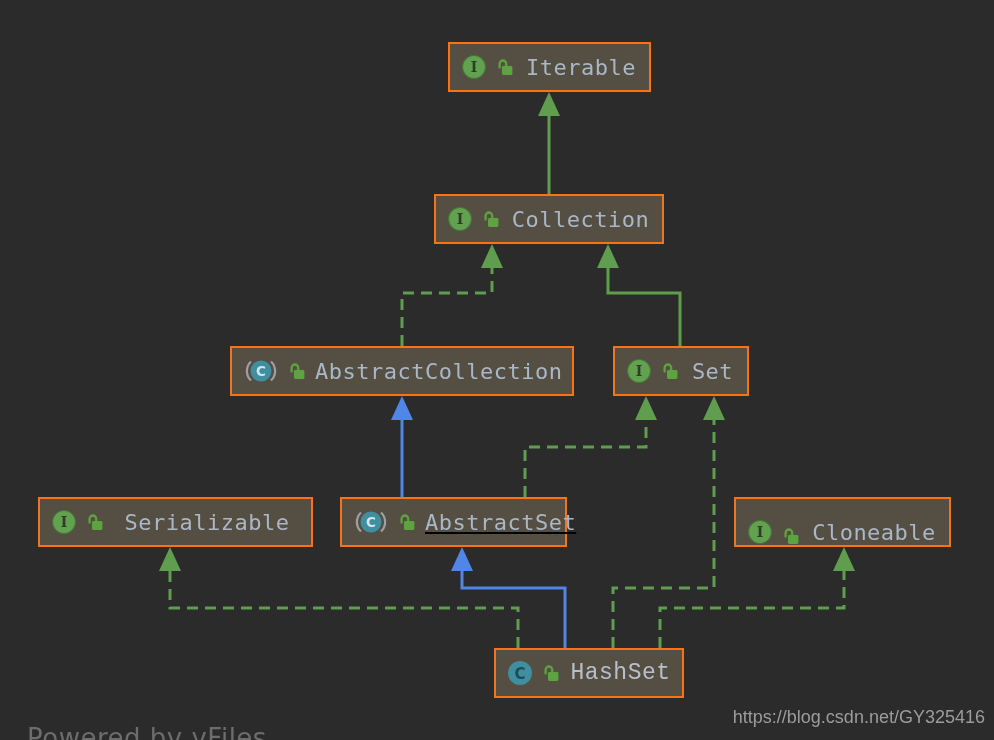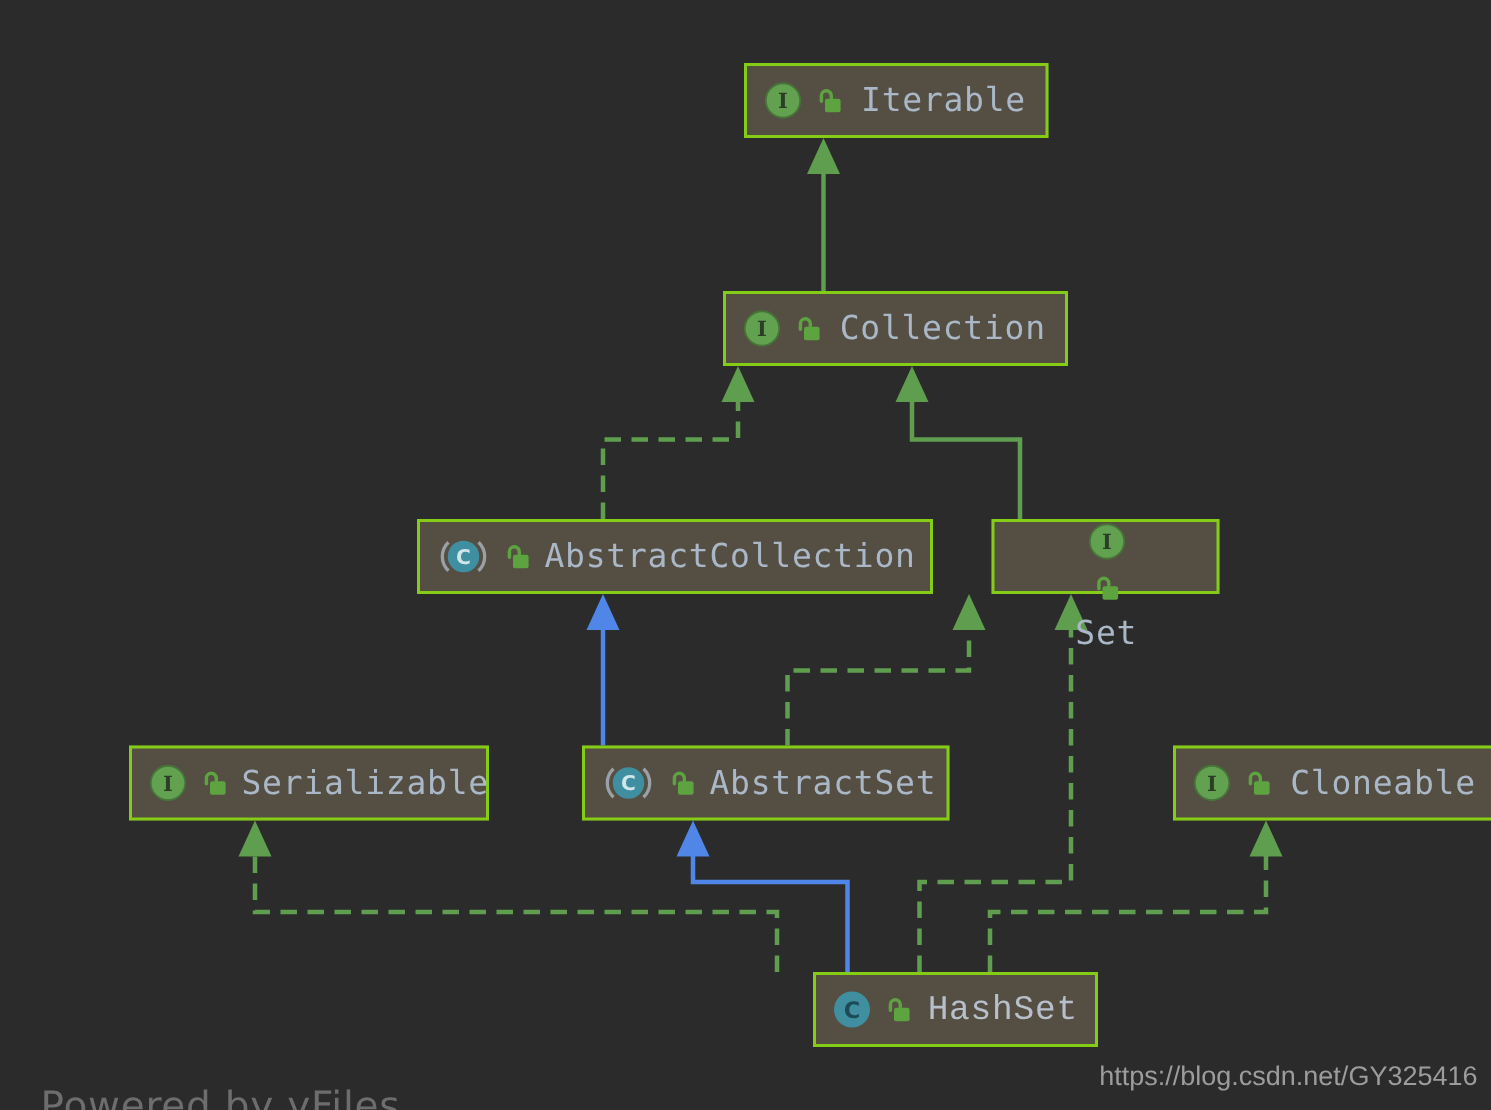--- a/index.html
+++ b/index.html
@@ -1,31 +1,31 @@
 <!DOCTYPE html>
 <html><head>
 <meta charset="utf-8">
 <style>
   html,body{margin:0;padding:0;background:#2b2b2b;}
   .stage{position:relative;width:994px;height:740px;background:#2b2b2b;overflow:hidden;
          font-family:"DejaVu Sans Mono",monospace;}
   #edge-layer{position:absolute;left:0;top:0;width:994px;height:740px;}
   .node{position:absolute;height:50px;box-sizing:border-box;background:#554e43;
-        border:2px solid #84cc16;display:flex;align-items:center;
-        padding:0 10px 0 11px;gap:9px;cursor:default;margin-left:48px;}
+        border:2px solid #f97316;display:flex;align-items:center;
+        padding:0 10px 0 11px;gap:9px;cursor:default;}
   .node .ic{display:flex;align-items:center;flex:0 0 auto;}
   .node .lbl{flex:1;text-align:center;white-space:nowrap;font-size:22px;color:#a9b7c6;
              letter-spacing:0.5px;}
   #n-iterable{left:448px;top:42px;width:203px;}
   #n-collection{left:434px;top:194px;width:230px;}
   #n-abstract-collection{left:230px;top:346px;width:344px;}
-  #n-set{left:613px;top:346px;width:152px;flex-direction:column;}
-  #n-serializable{left:38px;top:497px;width:240px;}
-  #n-abstract-set{left:340px;top:497px;width:245px;}
-  #n-cloneable{left:734px;top:497px;width:217px;}
+  #n-set{left:613px;top:346px;width:136px;}
+  #n-serializable{left:38px;top:497px;width:275px;}
+  #n-abstract-set{left:340px;top:497px;width:227px;text-decoration:underline;}
+  #n-cloneable{left:734px;top:497px;width:217px;align-items:flex-end;}
   #n-hashset{left:494px;top:648px;width:190px;}
   #n-hashset .lbl{font-family:Liberation Mono, monospace;font-size:23px;color:#b7c0ca;}
   .powered{position:absolute;left:27px;top:691px;font-family:"DejaVu Sans",sans-serif;
            font-size:26px;color:#6d6d6d;letter-spacing:0.5px;margin-top:32px;}
   .watermark{position:absolute;right:9px;top:707px;font-family:"Liberation Sans",sans-serif;
              font-size:18px;color:#9c9c9c;}
   .defs{position:absolute;width:0;height:0;overflow:hidden;}
 </style>
 </head>
 <body>

